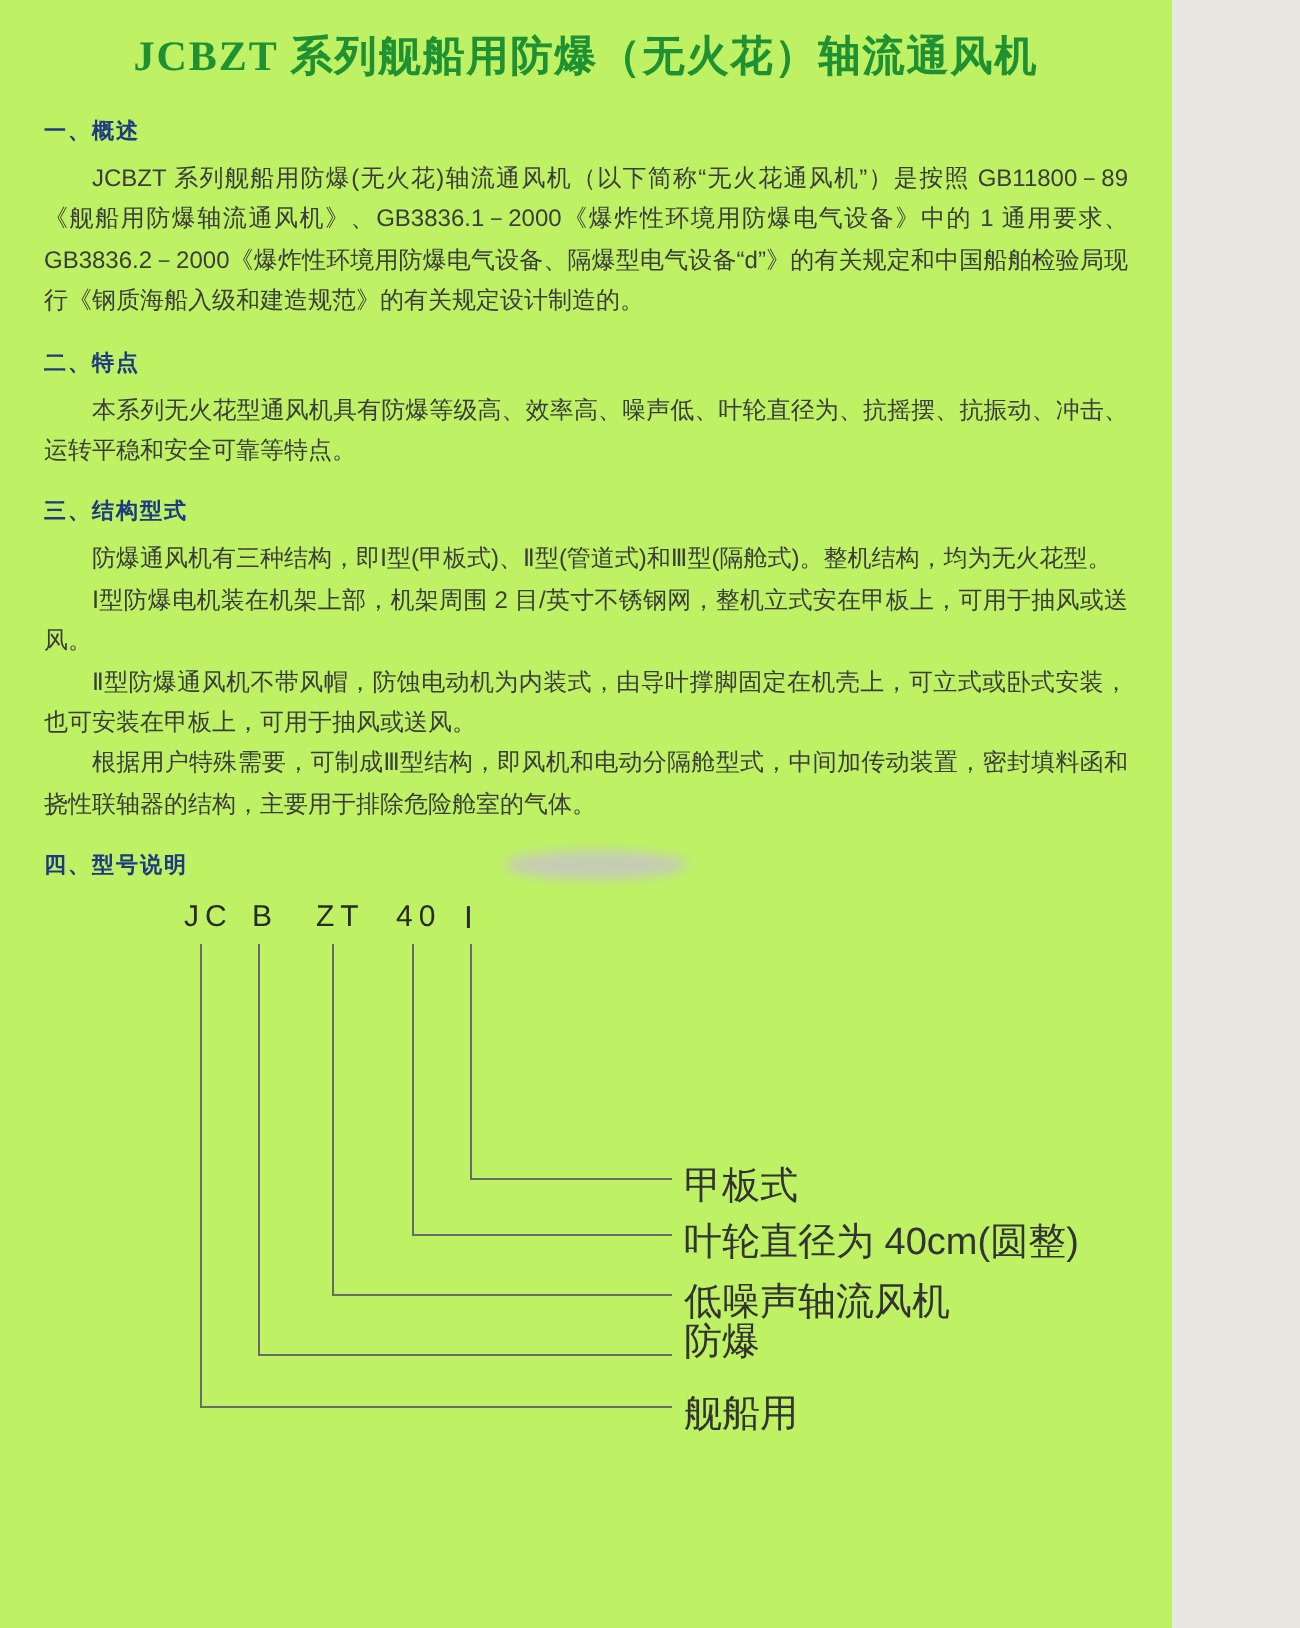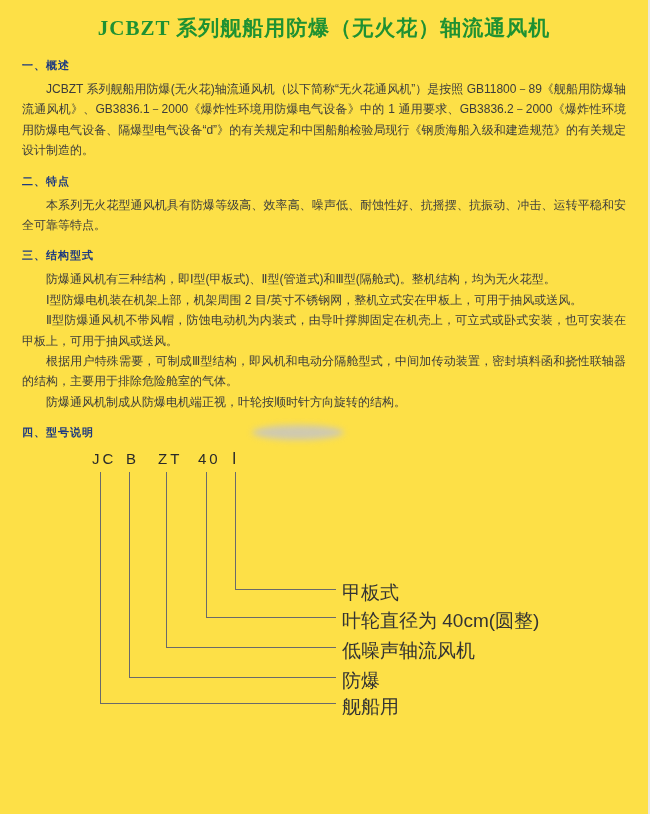--- a/index.html
+++ b/index.html
@@ -7,24 +7,24 @@
     padding: 0;
     background: #e9e7e2;
   }
   body {
     width: 650px;
     height: 814px;
     overflow: hidden;
     font-family: "Liberation Sans", "DejaVu Sans", sans-serif;
   }
   .page {
-    width: 648px;
+    width: 586px;
     height: 814px;
     box-sizing: border-box;
-    background: #fde047;
+    background: #bef264;
     padding: 8px 22px 10px 22px;
   }
   h1.doc-title {
     margin: 6px 0 16px 0;
     text-align: center;
     font-family: "Liberation Serif", "DejaVu Serif", serif;
     font-size: 21px;
     font-weight: bold;
     letter-spacing: 1px;
     color: #1f9132;
@@ -87,47 +87,46 @@
   .diagram .lbl {
     position: absolute;
     left: 320px;
     font-size: 19px;
     color: #333333;
     white-space: nowrap;
   }
   .l0 { top: 130px; }
   .l1 { top: 158px; }
   .l2 { top: 188px; }
-  .l3 { top: 218px; }
+  .l3 { top: 208px; }
   .l4 { top: 244px; }
 </style>
 </head>
 <body>
 
 <div class="page">
 
   <h1 class="doc-title">JCBZT 系列舰船用防爆（无火花）轴流通风机</h1>
 
   <section>
     <h2 class="sec-heading">一、概述</h2>
     <p class="para">JCBZT 系列舰船用防爆(无火花)轴流通风机（以下简称“无火花通风机”）是按照 GB11800－89《舰船用防爆轴流通风机》、GB3836.1－2000《爆炸性环境用防爆电气设备》中的 1 通用要求、GB3836.2－2000《爆炸性环境用防爆电气设备、隔爆型电气设备“d”》的有关规定和中国船舶检验局现行《钢质海船入级和建造规范》的有关规定设计制造的。</p>
   </section>
 
   <section>
     <h2 class="sec-heading">二、特点</h2>
-    <p class="para">本系列无火花型通风机具有防爆等级高、效率高、噪声低、耐蚀性好、抗摇摆、抗振动、冲击、运转平稳和安全可靠等特点。</p>
+    <p class="para">本系列无火花型通风机具有防爆等级高、效率高、噪声低、叶轮直径为、抗摇摆、抗振动、冲击、运转平稳和安全可靠等特点。</p>
   </section>
 
   <section>
     <h2 class="sec-heading">三、结构型式</h2>
     <p class="para">防爆通风机有三种结构，即Ⅰ型(甲板式)、Ⅱ型(管道式)和Ⅲ型(隔舱式)。整机结构，均为无火花型。</p>
     <p class="para">Ⅰ型防爆电机装在机架上部，机架周围 2 目/英寸不锈钢网，整机立式安在甲板上，可用于抽风或送风。</p>
     <p class="para">Ⅱ型防爆通风机不带风帽，防蚀电动机为内装式，由导叶撑脚固定在机壳上，可立式或卧式安装，也可安装在甲板上，可用于抽风或送风。</p>
     <p class="para">根据用户特殊需要，可制成Ⅲ型结构，即风机和电动分隔舱型式，中间加传动装置，密封填料函和挠性联轴器的结构，主要用于排除危险舱室的气体。</p>
-    <p class="para">防爆通风机制成从防爆电机端正视，叶轮按顺时针方向旋转的结构。</p>
   </section>
 
   <section>
     <h2 class="sec-heading">四、型号说明</h2>
     <div class="smudge"></div>
 
     <div class="diagram">
       <span class="code c0">JC</span>
       <span class="code c1">B</span>
       <span class="code c2">ZT</span>

